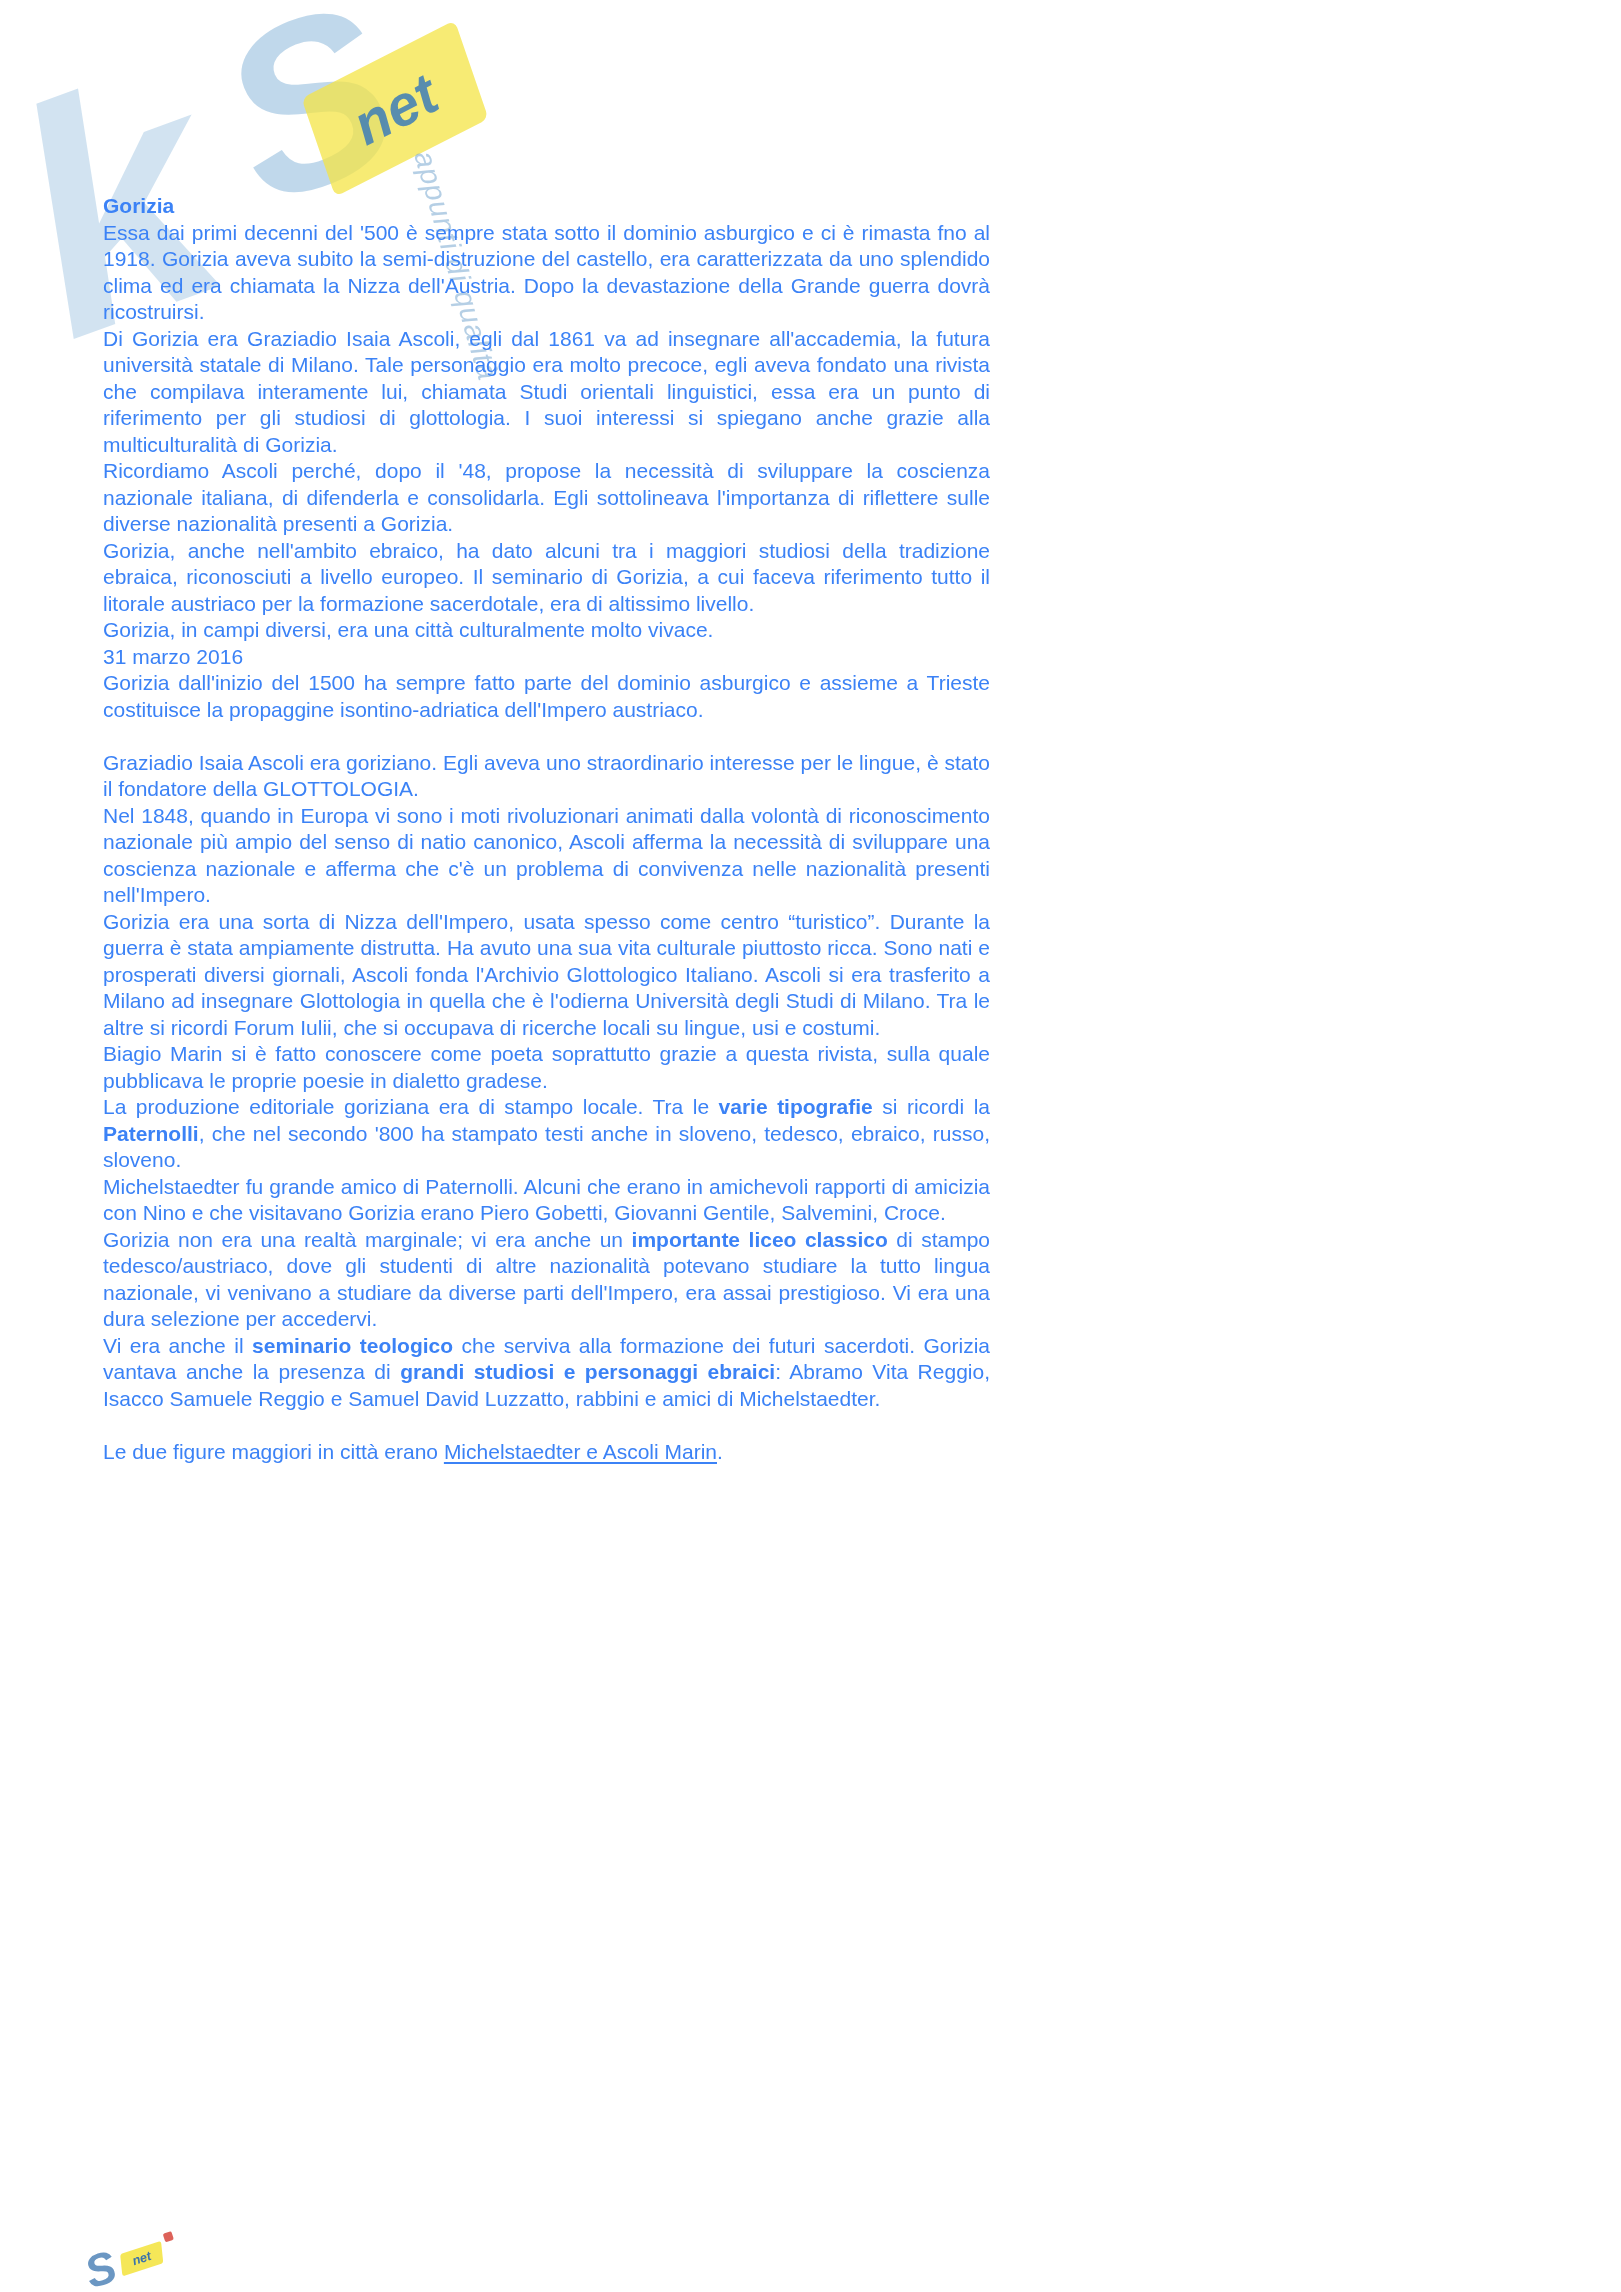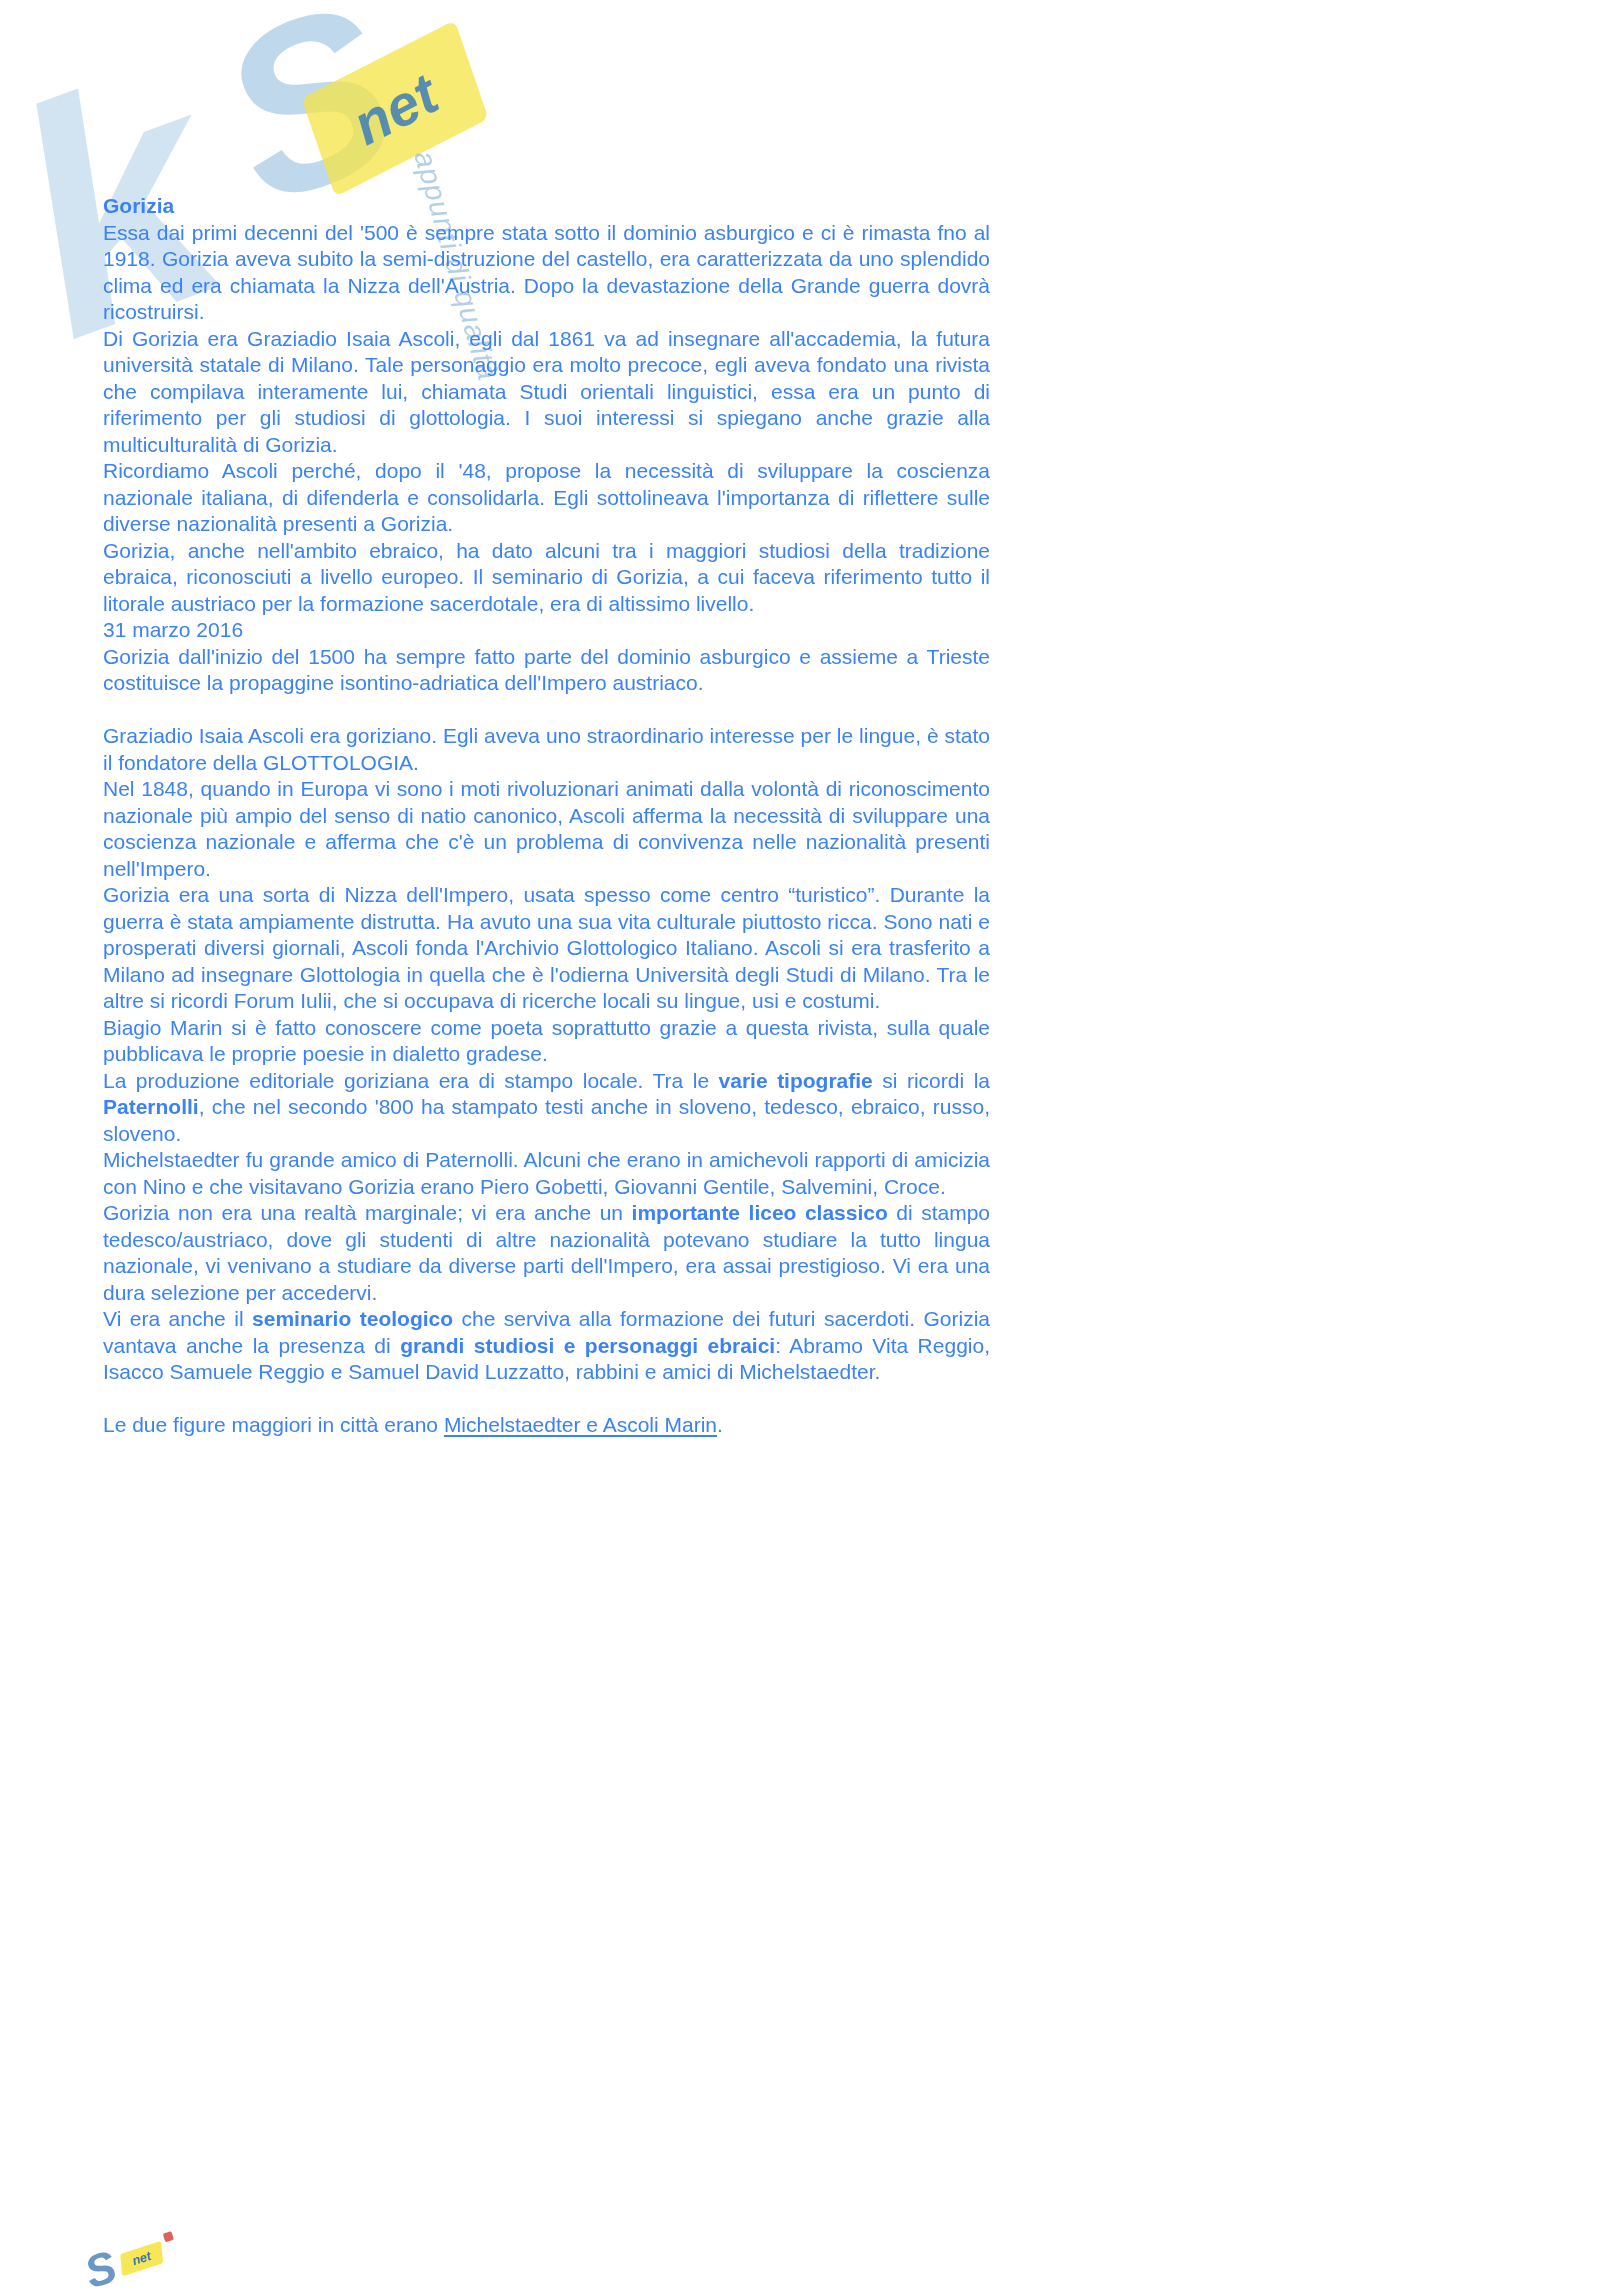--- a/index.html
+++ b/index.html
@@ -89,20 +89,21 @@
     </div>
     <div class="wm-tagline">appunti di qualità</div>
   </div>
 
   <div class="doc">
       <p><span class="st-b">Gorizia</span></p>
       <p><span>Essa dai primi decenni del '500 è sempre stata sotto il dominio asburgico e ci è rimasta fno al 1918. Gorizia aveva subito la semi-distruzione del castello, era caratterizzata da uno splendido clima ed era chiamata la </span><span class="st-i">Nizza dell'Austria.</span><span> Dopo la devastazione della Grande guerra dovrà ricostruirsi.</span></p>
       <p><span>Di Gorizia era Graziadio Isaia Ascoli, egli dal 1861 va ad insegnare all'accademia, la futura università statale di Milano. Tale personaggio era molto precoce, egli aveva fondato una rivista che compilava interamente lui, chiamata </span><span class="st-i">Studi orientali linguistici,</span><span> essa era un punto di riferimento per gli studiosi di glottologia. I suoi interessi si spiegano anche grazie alla multiculturalità di Gorizia.</span></p>
       <p><span>Ricordiamo Ascoli perché, dopo il '48, propose la necessità di sviluppare la coscienza nazionale italiana, di difenderla e consolidarla. Egli sottolineava l'importanza di riflettere sulle diverse nazionalità presenti a Gorizia.</span></p>
       <p><span>Gorizia, anche nell'ambito ebraico, ha dato alcuni tra i maggiori studiosi della tradizione ebraica, riconosciuti a livello europeo. Il seminario di Gorizia, a cui faceva riferimento tutto il litorale austriaco per la formazione sacerdotale, era di altissimo livello.</span></p>
+      <p><span>Gorizia, in campi diversi, era una città culturalmente molto vivace.</span></p>
       <p class="align-right"><span class="st-i">31 marzo 2016</span></p>
       <p><span>Gorizia dall'inizio del 1500 ha sempre fatto parte del dominio asburgico e assieme a Trieste costituisce la propaggine isontino-adriatica dell'Impero austriaco.</span></p>
       <p class="spacer"></p>
       <p><span>Graziadio Isaia Ascoli era goriziano. Egli aveva uno straordinario interesse per le lingue, è stato il fondatore della GLOTTOLOGIA.</span></p>
       <p><span>Nel 1848, quando in Europa vi sono i moti rivoluzionari animati dalla volontà di riconoscimento nazionale più ampio del senso di natio canonico, Ascoli afferma la necessità di sviluppare una coscienza nazionale e afferma che c'è un problema di convivenza nelle nazionalità presenti nell'Impero.</span></p>
       <p><span>Gorizia era una sorta di Nizza dell'Impero, usata spesso come centro “turistico”. Durante la guerra è stata ampiamente distrutta. Ha avuto una sua vita culturale piuttosto ricca. Sono nati e prosperati diversi giornali, Ascoli fonda l'Archivio Glottologico Italiano. Ascoli si era trasferito a Milano ad insegnare Glottologia in quella che è l'odierna Università degli Studi di Milano. Tra le altre si ricordi </span><span class="st-i">Forum Iulii</span><span>, che si occupava di ricerche locali su lingue, usi e costumi.</span></p>
       <p><span>Biagio Marin si è fatto conoscere come poeta soprattutto grazie a questa rivista, sulla quale pubblicava le proprie poesie in dialetto gradese.</span></p>
       <p><span>La produzione editoriale goriziana era di stampo locale. Tra le </span><span class="st-b">varie tipografie</span><span> si ricordi la </span><span class="st-b">Paternolli</span><span>, che nel secondo '800 ha stampato testi anche in sloveno, tedesco, ebraico, russo, sloveno.</span></p>
       <p><span>Michelstaedter fu grande amico di Paternolli. Alcuni che erano in amichevoli rapporti di amicizia con Nino e che visitavano Gorizia erano Piero Gobetti, Giovanni Gentile, Salvemini, Croce.</span></p>
       <p><span>Gorizia non era una realtà marginale; vi era anche un </span><span class="st-b">importante liceo classico</span><span> di stampo tedesco/austriaco, dove gli studenti di altre nazionalità potevano studiare la tutto lingua nazionale, vi venivano a studiare da diverse parti dell'Impero, era assai prestigioso. Vi era una dura selezione per accedervi.</span></p>

